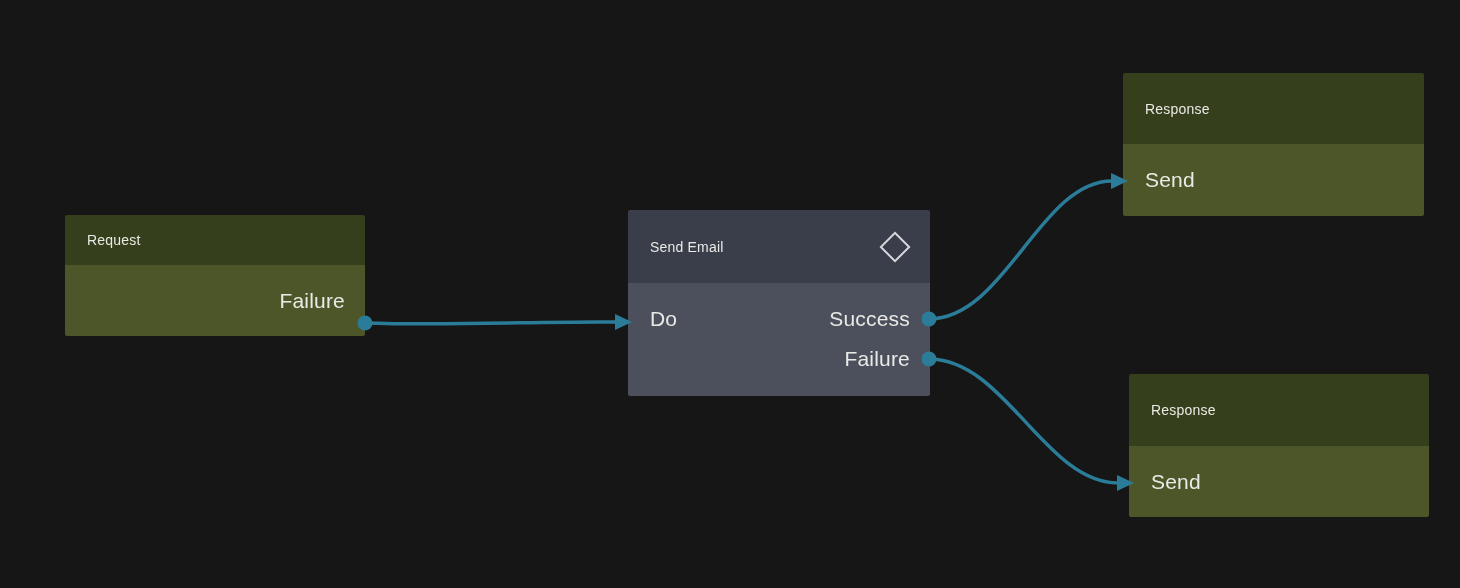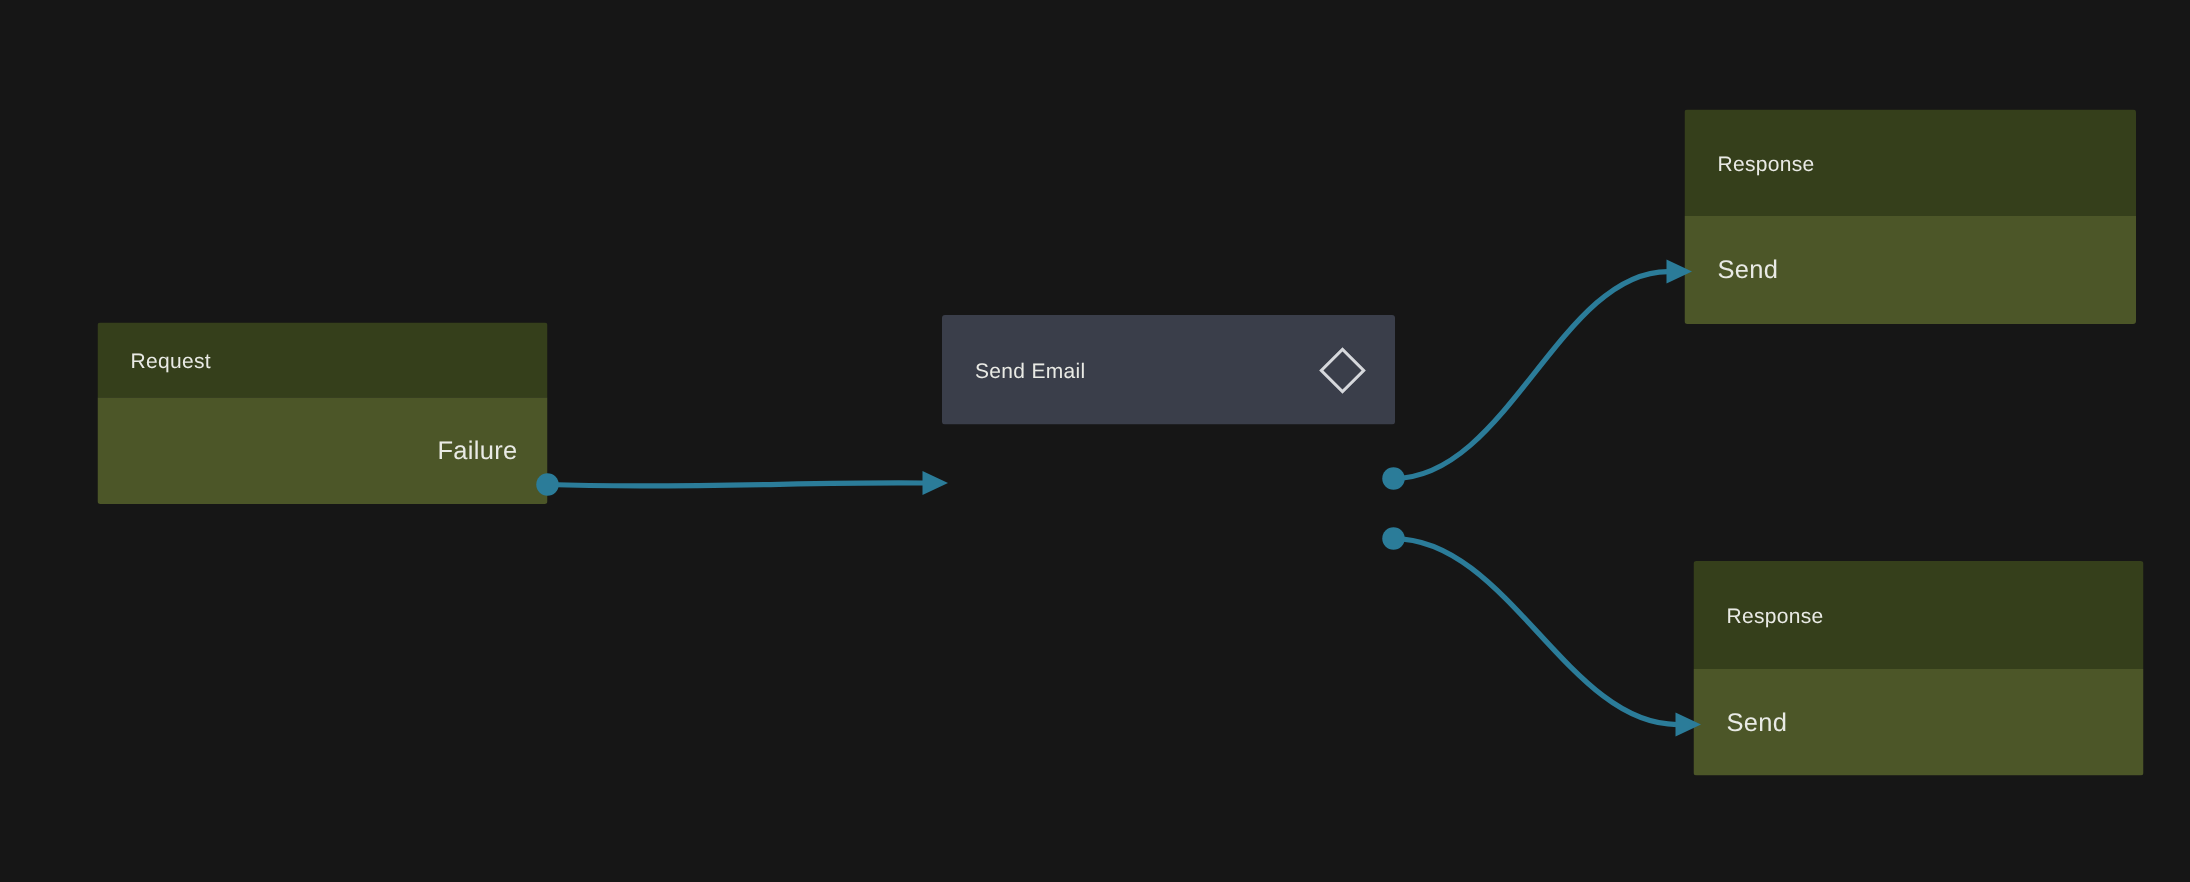--- a/index.html
+++ b/index.html
@@ -48,21 +48,21 @@
     justify-content: space-between;
     padding: 0 24px 0 22px;
     font-size: 14px;
     letter-spacing: 0.2px;
   }
   .hdr-green { background: #353f1b; }
   .bdy-green { background: #4c5628; }
   .hdr-slate { background: #3a3e4a; }
   .bdy-slate { background: #4c505c; }
 
-  .port-label { font-size: 17px; letter-spacing: 0.2px; }
+  .port-label { font-size: 21px; letter-spacing: 0.2px; }
 
   
   .node-request { left: 65px; top: 215px; width: 300px; }
   .node-request .node-header { height: 50px; }
   .node-request .node-body {
     height: 71px;
     display: flex;
     align-items: center;
     justify-content: flex-end;
     padding: 0 20px 0 22px;
@@ -140,20 +140,29 @@
     <div class="node-body bdy-green">
       <span class="port-label">Failure</span>
     </div>
   </div>
 
   <div class="node node-send-email">
     <div class="node-header hdr-slate">
       <span>Send Email</span>
       <span class="diamond"></span>
     </div>
+    <div class="node-body bdy-slate">
+      <div class="port-row">
+        <span class="port-label">Do</span>
+        <span class="port-label">Success</span>
+      </div>
+      <div class="port-row right-only">
+        <span class="port-label">Failure</span>
+      </div>
+    </div>
   </div>
 
   <div class="node node-response-top">
     <div class="node-header hdr-green">
       <span>Response</span>
     </div>
     <div class="node-body bdy-green">
       <span class="port-label">Send</span>
     </div>
   </div>

